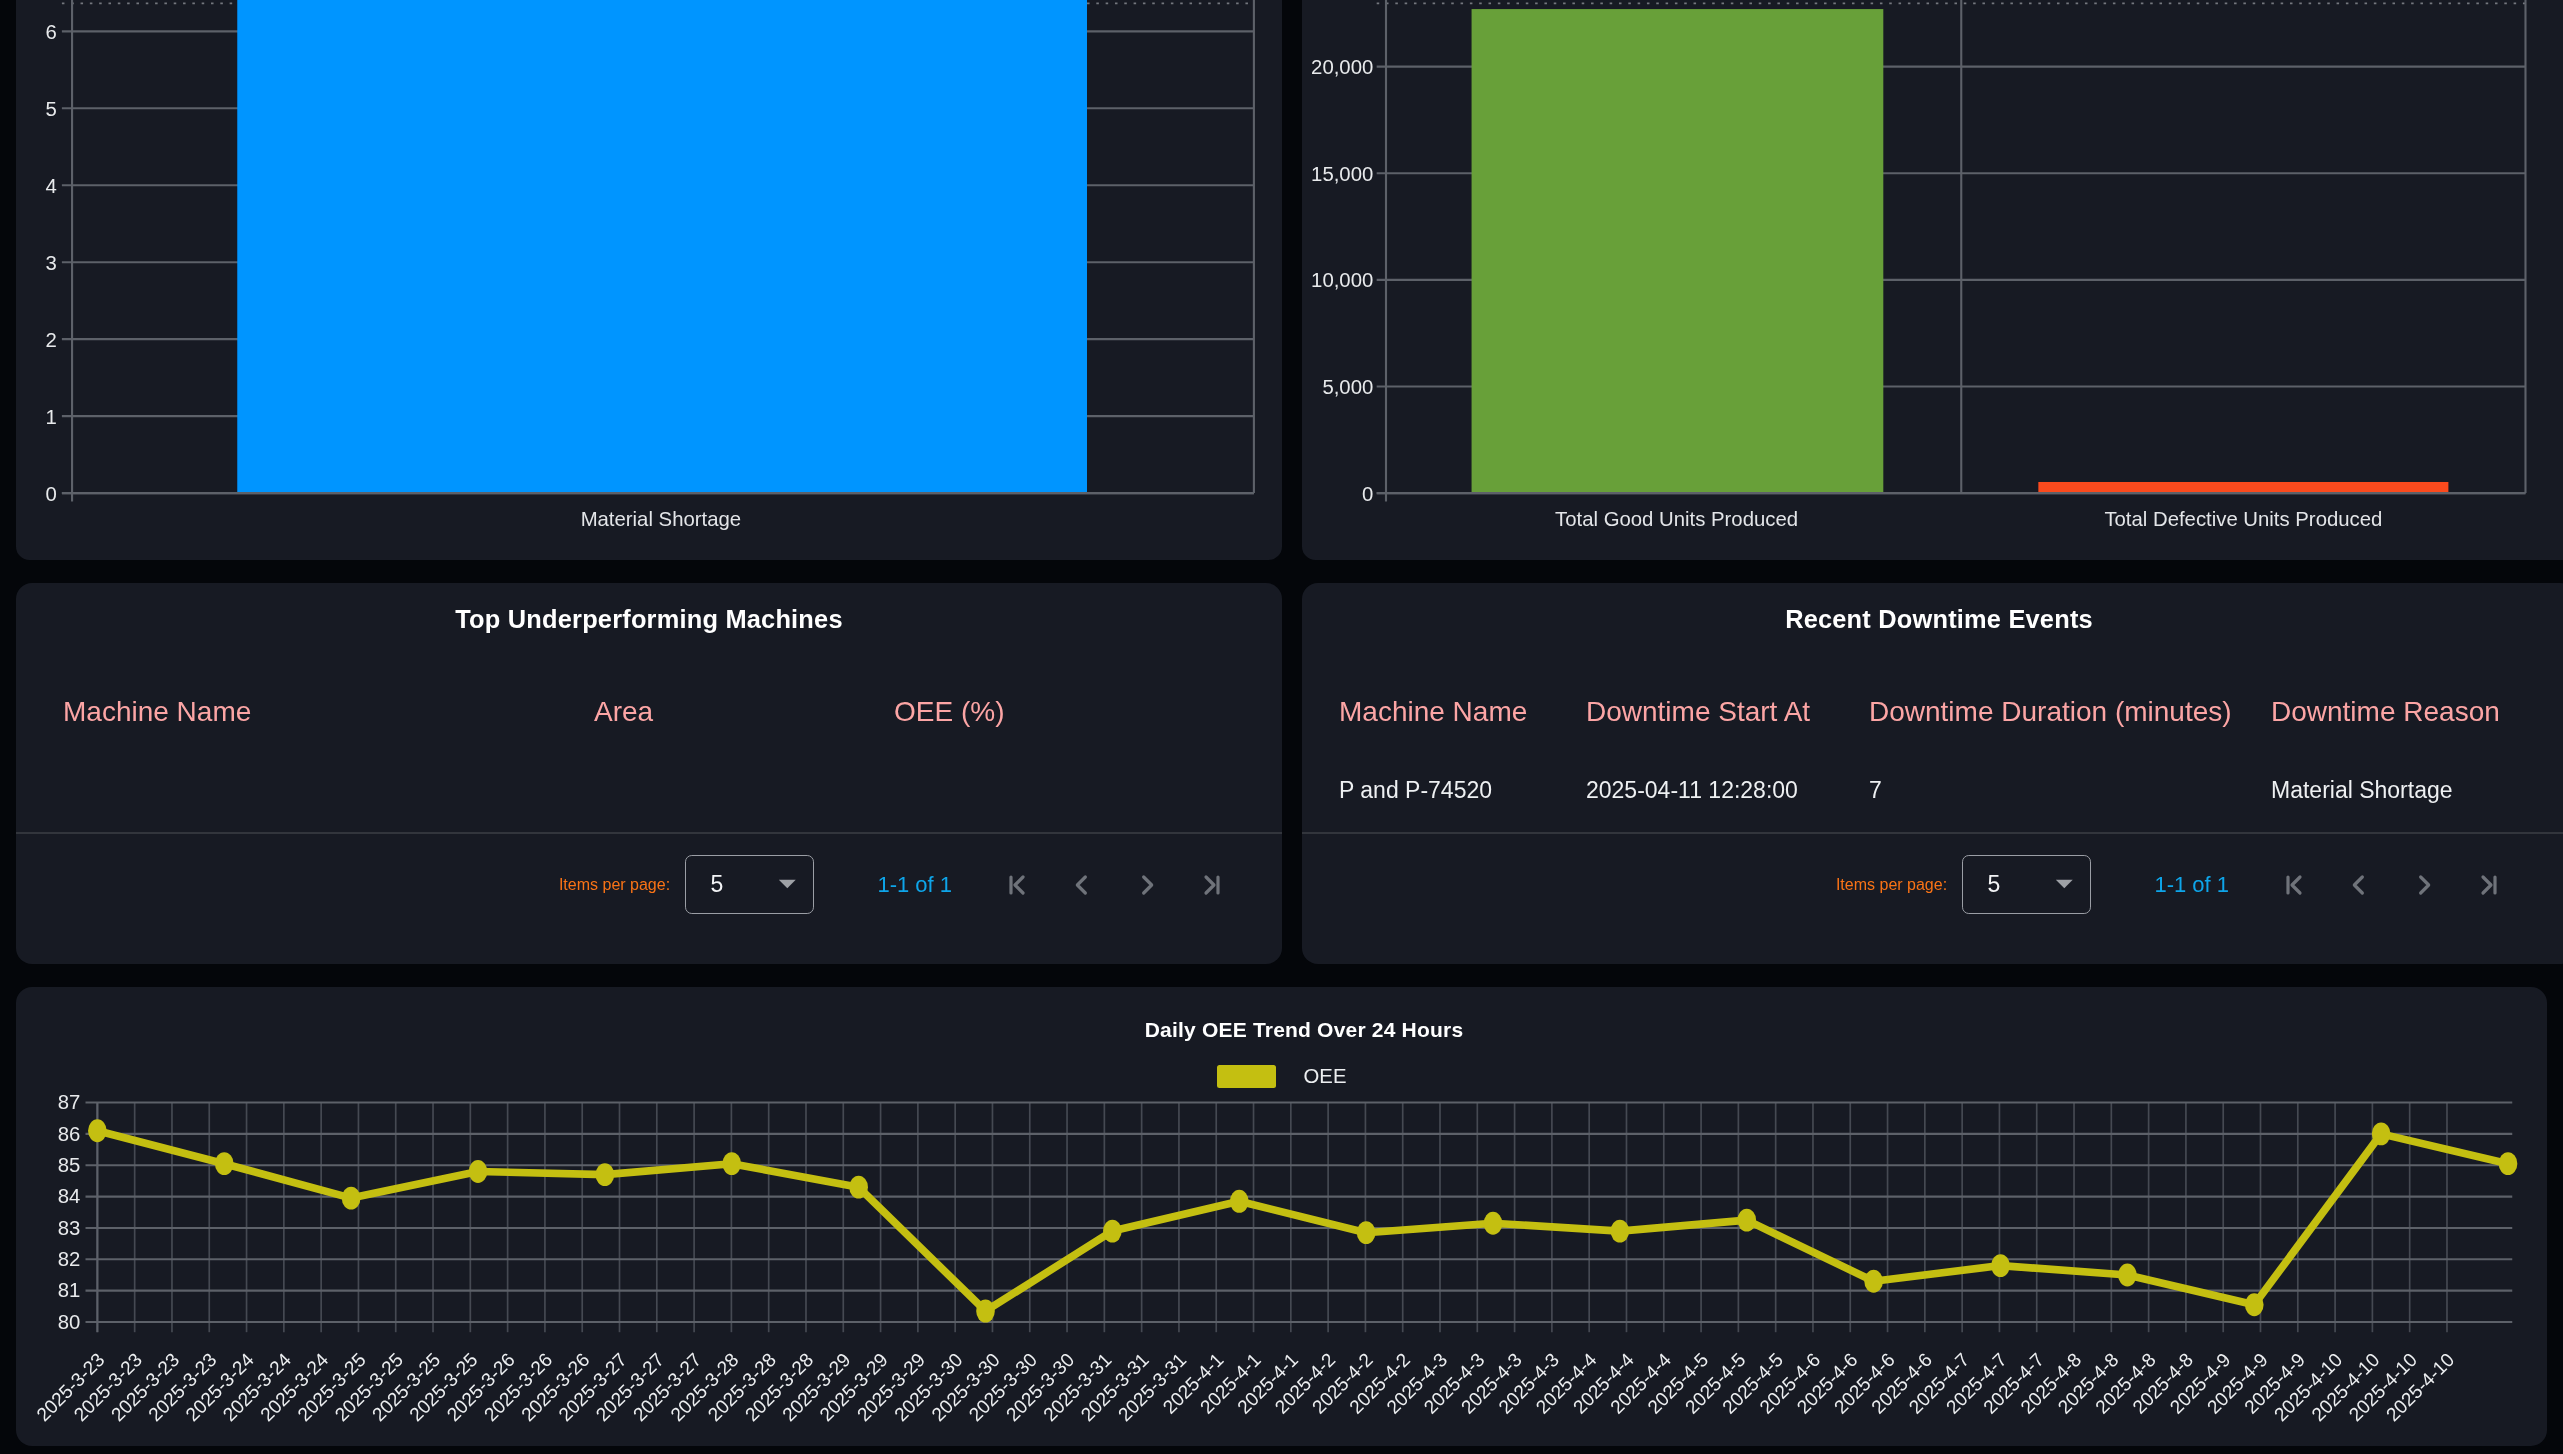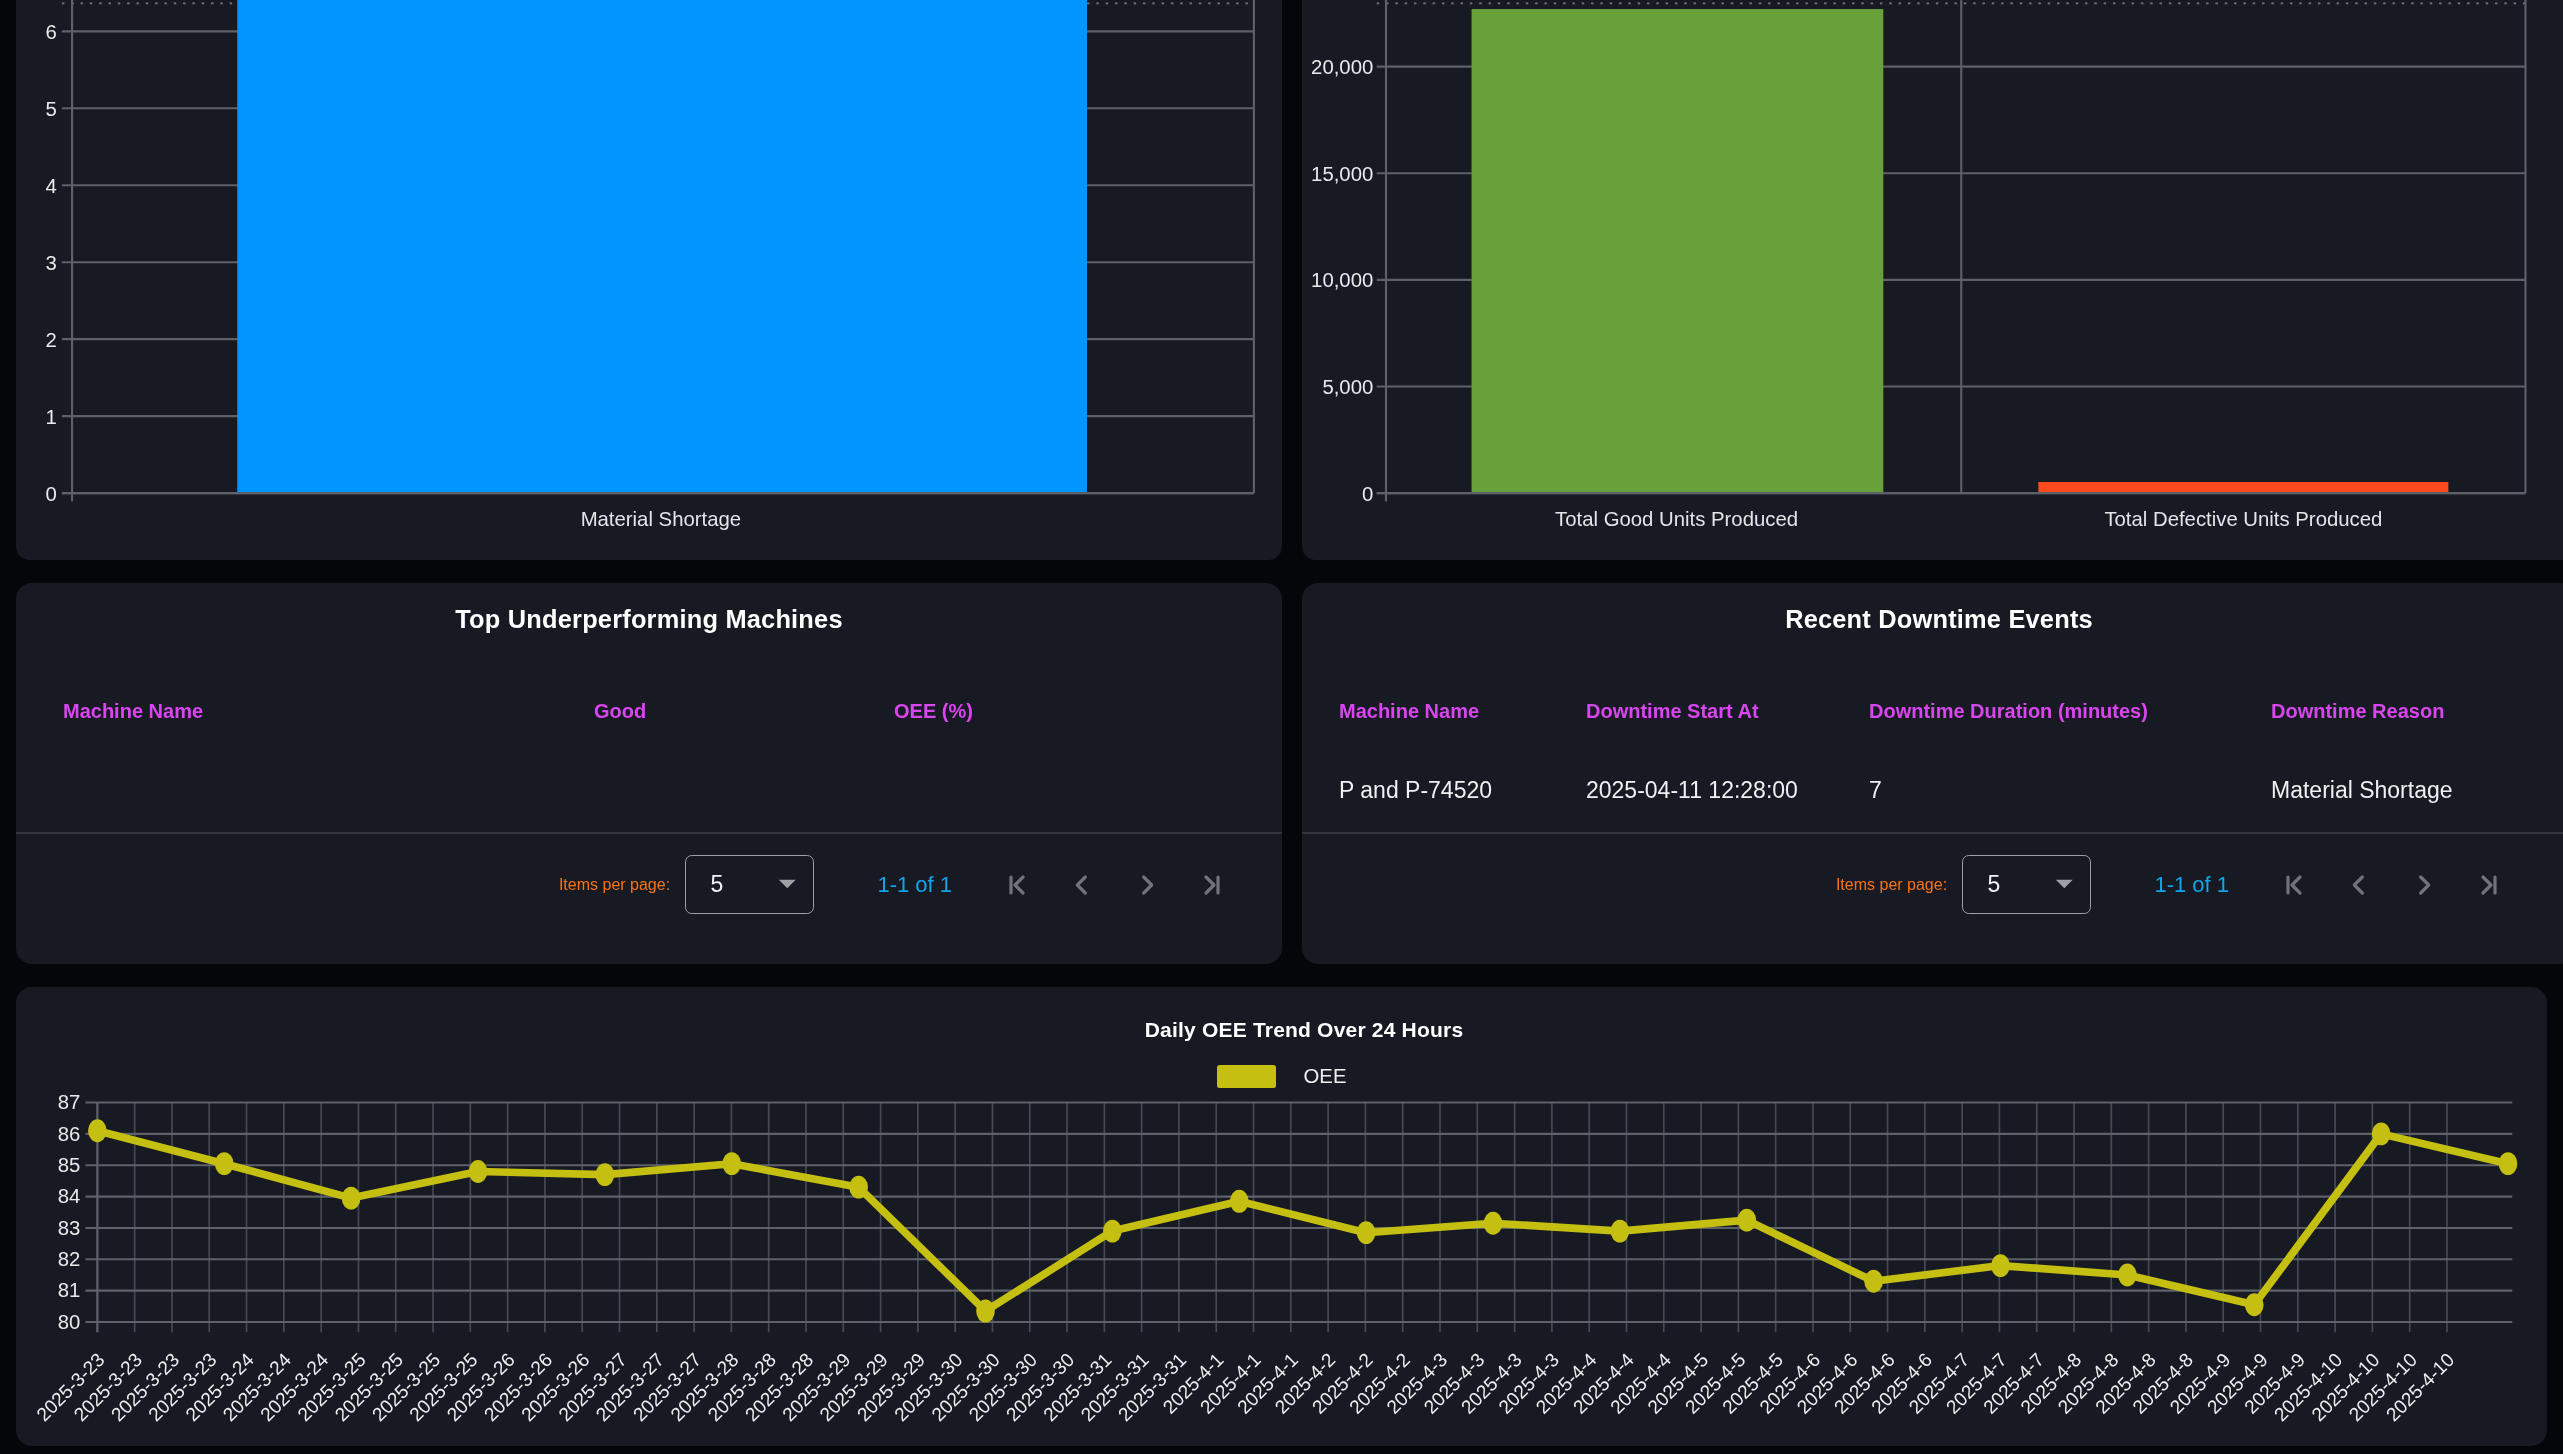--- a/index.html
+++ b/index.html
@@ -14,21 +14,21 @@
   #card-oee{left:16px;top:987px;width:2531px;height:459px;}
   svg{display:block;}
   svg text{font-family:"Liberation Sans",sans-serif;}
   .card-title{position:absolute;left:0;right:0;top:22px;margin:0;text-align:center;
     font-size:25.4px;font-weight:700;color:#ffffff;letter-spacing:0.2px;}
   .tbl-head,.tbl-row{position:absolute;left:0;right:0;display:grid;align-items:center;}
   #card-underperf .tbl-head,#card-underperf .tbl-row{padding-left:47px;grid-template-columns:531px 300px 1fr;}
   #card-downtime-events .tbl-head,#card-downtime-events .tbl-row{padding-left:37px;grid-template-columns:247px 283px 402px 1fr;}
   .tbl-head{top:103px;height:51px;}
   .tbl-row{top:182px;height:51px;}
-  .th{font-size:20px;font-weight:700;color:#d946ef;}
+  .th{font-size:28px;font-weight:400;color:#fca5a5;}
   .td{font-size:23px;color:#eef0f2;}
   .divider{position:absolute;left:0;right:0;top:249px;height:1.7px;background:#32353c;}
   .paginator{position:absolute;top:270px;height:63px;display:flex;align-items:center;justify-content:flex-end;}
   #card-underperf .paginator{left:0;right:54px;}
   #card-downtime-events .paginator{left:0;right:71px;}
   .pp-label{font-size:16px;color:#f97316;margin-right:15.3px;}
   .pp-select{width:129px;height:59px;border:1.7px solid #9b9ea5;border-radius:6.8px;display:flex;
     align-items:center;box-sizing:border-box;padding:0 17px 0 24px;cursor:pointer;}
   .pp-select .pp-val{font-size:23px;color:#f2f3f5;flex:1;}
   .pp-range{font-size:22px;color:#0ea5e9;margin:0 49px 0 63px;white-space:nowrap;}
@@ -90,21 +90,21 @@
         <line x1="88" y1="582" x2="1444" y2="582" stroke="#5d6169" stroke-width="2.5"></line>
         <text x="442" y="621" text-anchor="middle" font-size="24" fill="#e3e5e8">Total Good Units Produced</text>
         <text x="1111" y="621" text-anchor="middle" font-size="24" fill="#e3e5e8">Total Defective Units Produced</text>
       </svg>
   </section>
 
   <section class="card" id="card-underperf">
     <h2 class="card-title">Top Underperforming Machines</h2>
     <div class="tbl-head">
       <span class="th">Machine Name</span>
-      <span class="th">Good</span>
+      <span class="th">Area</span>
       <span class="th">OEE (%)</span>
     </div>
     <div class="divider"></div>
     <div class="paginator">
       <span class="pp-label">Items per page:</span>
       <div class="pp-select">
         <span class="pp-val">5</span>
         <svg width="18.6" height="10.2" viewBox="0 0 22 12">
           <path d="M1 1 L11 11 L21 1 Z" fill="#9ea1a6"></path>
         </svg>

